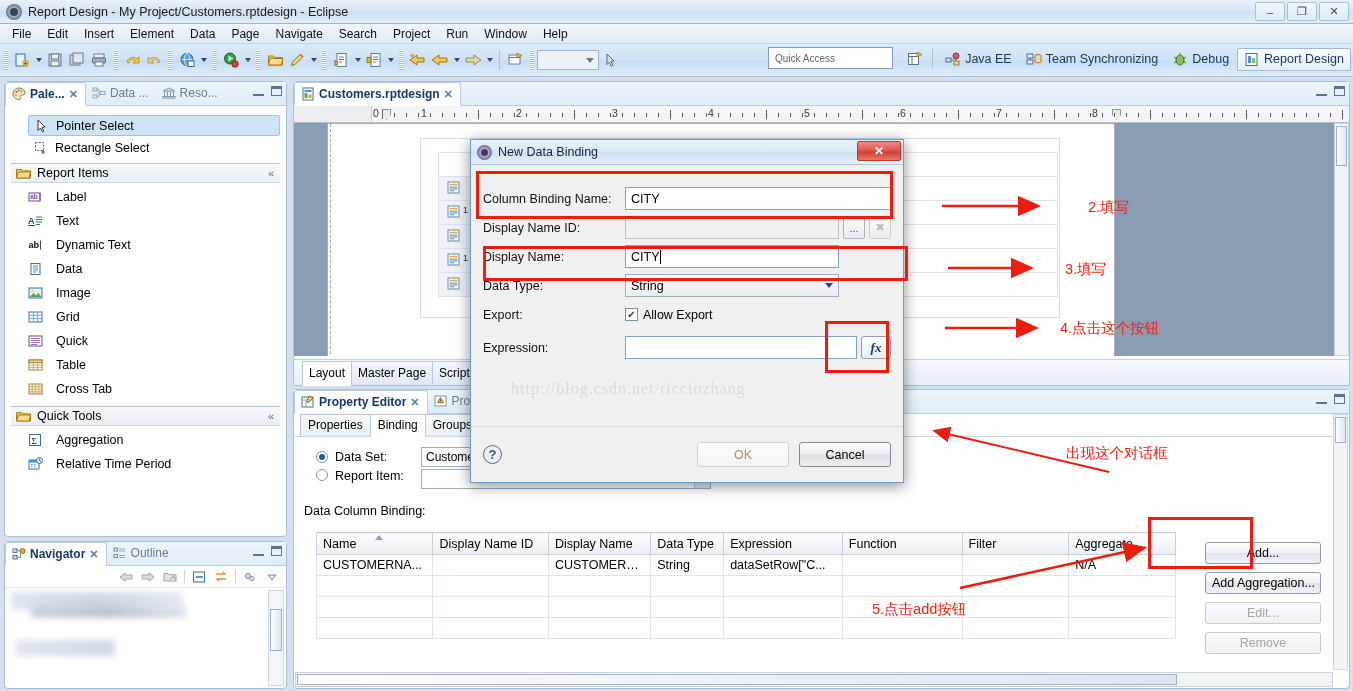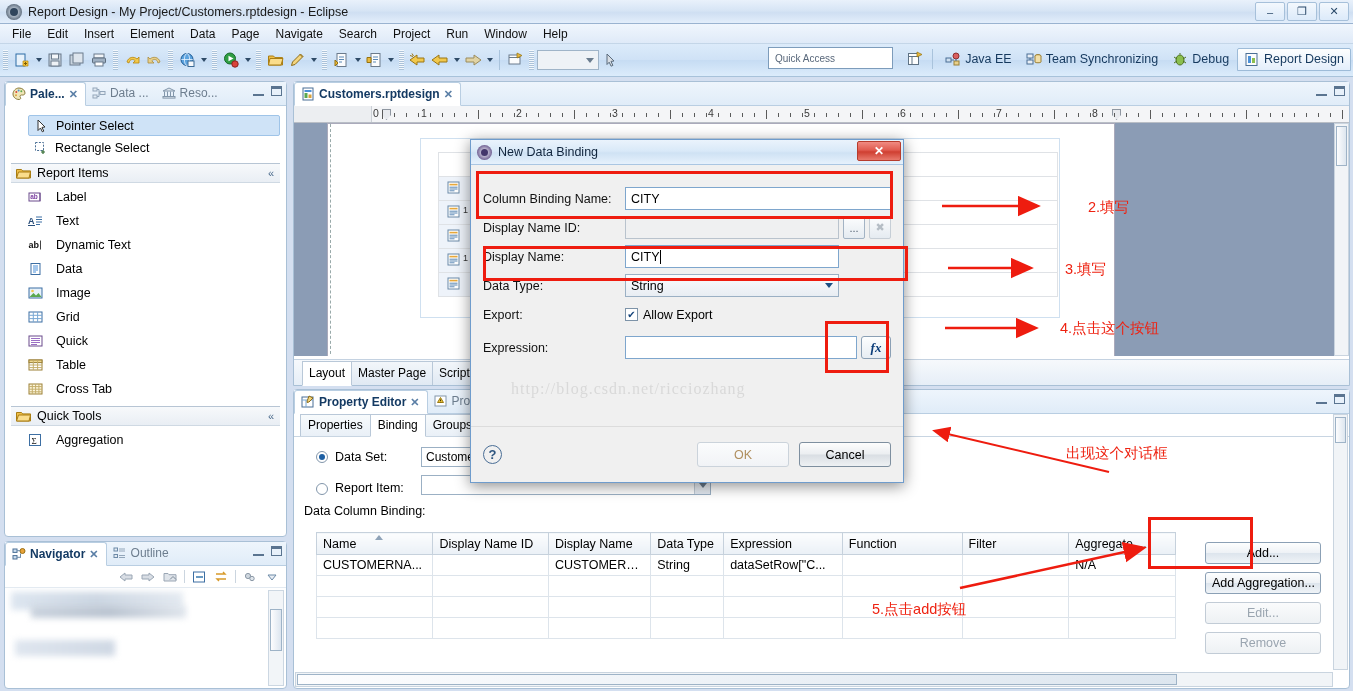--- a/index.html
+++ b/index.html
@@ -647,20 +647,32 @@
       <span class="chev">«</span>
     </div>
     <div class="pal-item">
       <span class="pal-ico">
         <svg width="14" height="14" viewBox="0 0 14 14">
             <rect x="1.5" y="1.5" width="11" height="11" fill="#fff" stroke="#3d6fa3"></rect>
             <text x="3.4" y="10.5" font-size="9" font-family="'Liberation Serif',serif" fill="#111">Σ</text>
           </svg>
       </span>
       <span>Aggregation</span>
+    </div>
+    <div class="pal-item">
+      <span class="pal-ico">
+        <svg width="15" height="14" viewBox="0 0 15 14">
+            <rect x="1" y="3" width="10" height="9" fill="#fff" stroke="#3d6fa3"></rect>
+            <rect x="1" y="3" width="10" height="2.5" fill="#4a90d9"></rect>
+            <path d="M3 7.5h1.5M6 7.5h1.5M3 9.8h1.5M6 9.8h1.5" stroke="#5a88b5"></path>
+            <circle cx="11.5" cy="3.5" r="3" fill="#eaf3fb" stroke="#2a6fa8"></circle>
+            <path d="M11.5 1.7v1.8l1.3.9" stroke="#2a6fa8"></path>
+          </svg>
+      </span>
+      <span>Relative Time Period</span>
     </div>
   </div>
 </div>
 
 <div class="navigator">
   <div class="view-tabs">
     <div class="vtab active">
       <svg width="14" height="14" viewBox="0 0 14 14">
           <rect x="1" y="2" width="4" height="3.4" fill="#cfe0f0" stroke="#4a6f95"></rect>
           <rect x="1" y="8.6" width="4" height="3.4" fill="#cfe0f0" stroke="#4a6f95"></rect>
@@ -978,21 +990,21 @@
     <div class="p2tab">Groups</div>
     <div class="p2tab">M</div>
   </div>
 
   <div style="padding:8px 10px 0 22px;">
     <div style="display:flex;align-items:center;height:24px;">
       <span class="radio on"></span>
       <span style="margin-left:7px;width:86px;font-size:12.5px;">Data Set:</span>
       <span class="ipt" style="width:290px;">Custome</span>
     </div>
-    <div style="display:flex;align-items:flex-end;height:26px;">
+    <div style="display:flex;align-items:flex-start;height:26px;">
       <span class="radio"></span>
       <span style="margin-left:7px;width:86px;font-size:12.5px;">Report Item:</span>
       <span class="ipt" style="width:290px;padding:0;justify-content:flex-end;">
         <span style="flex:1;padding-left:4px;"></span>
         <span class="combo-arrow"></span>
       </span>
     </div>
     <div style="margin:9px 0 4px 0;font-size:12.5px;margin-left:-12px;">Data Column Binding:</div>
   </div>
 

